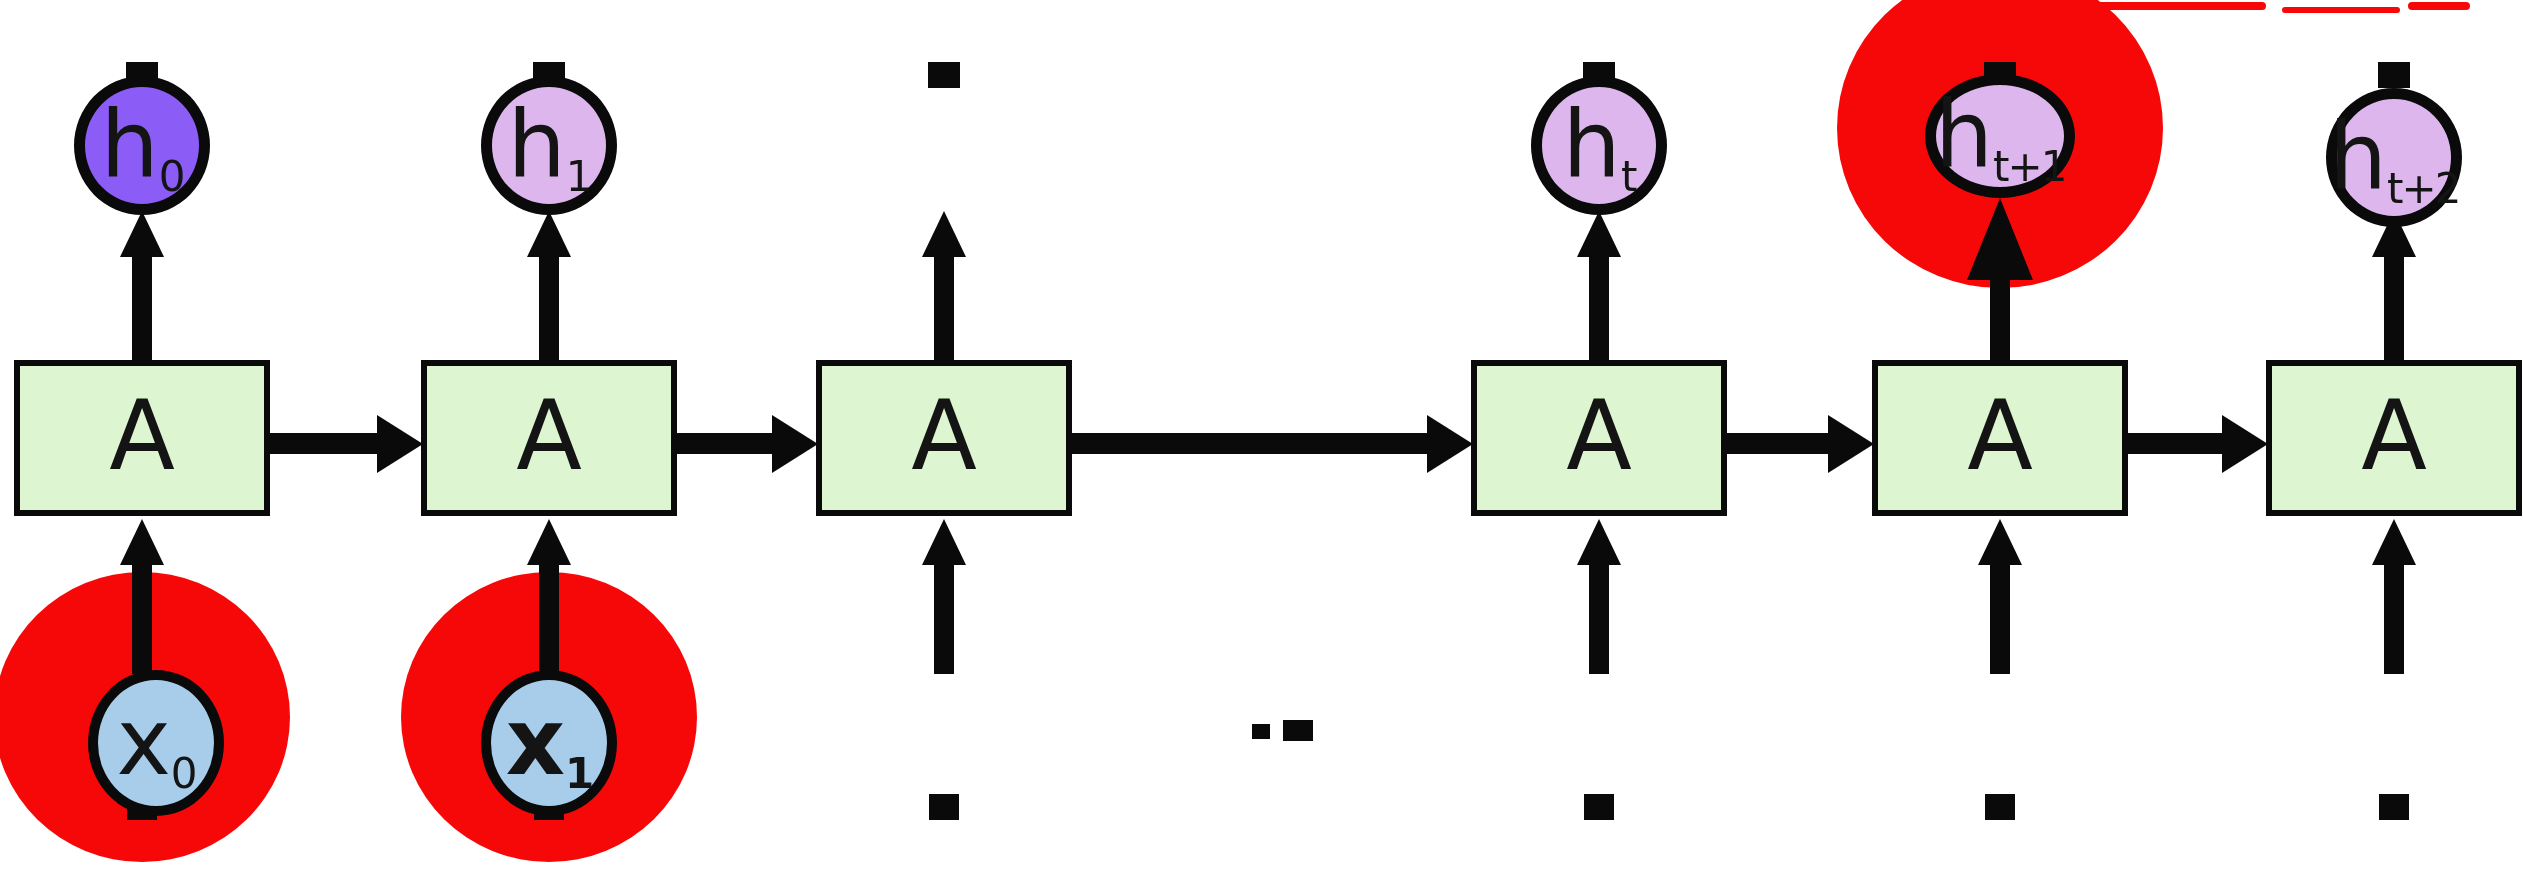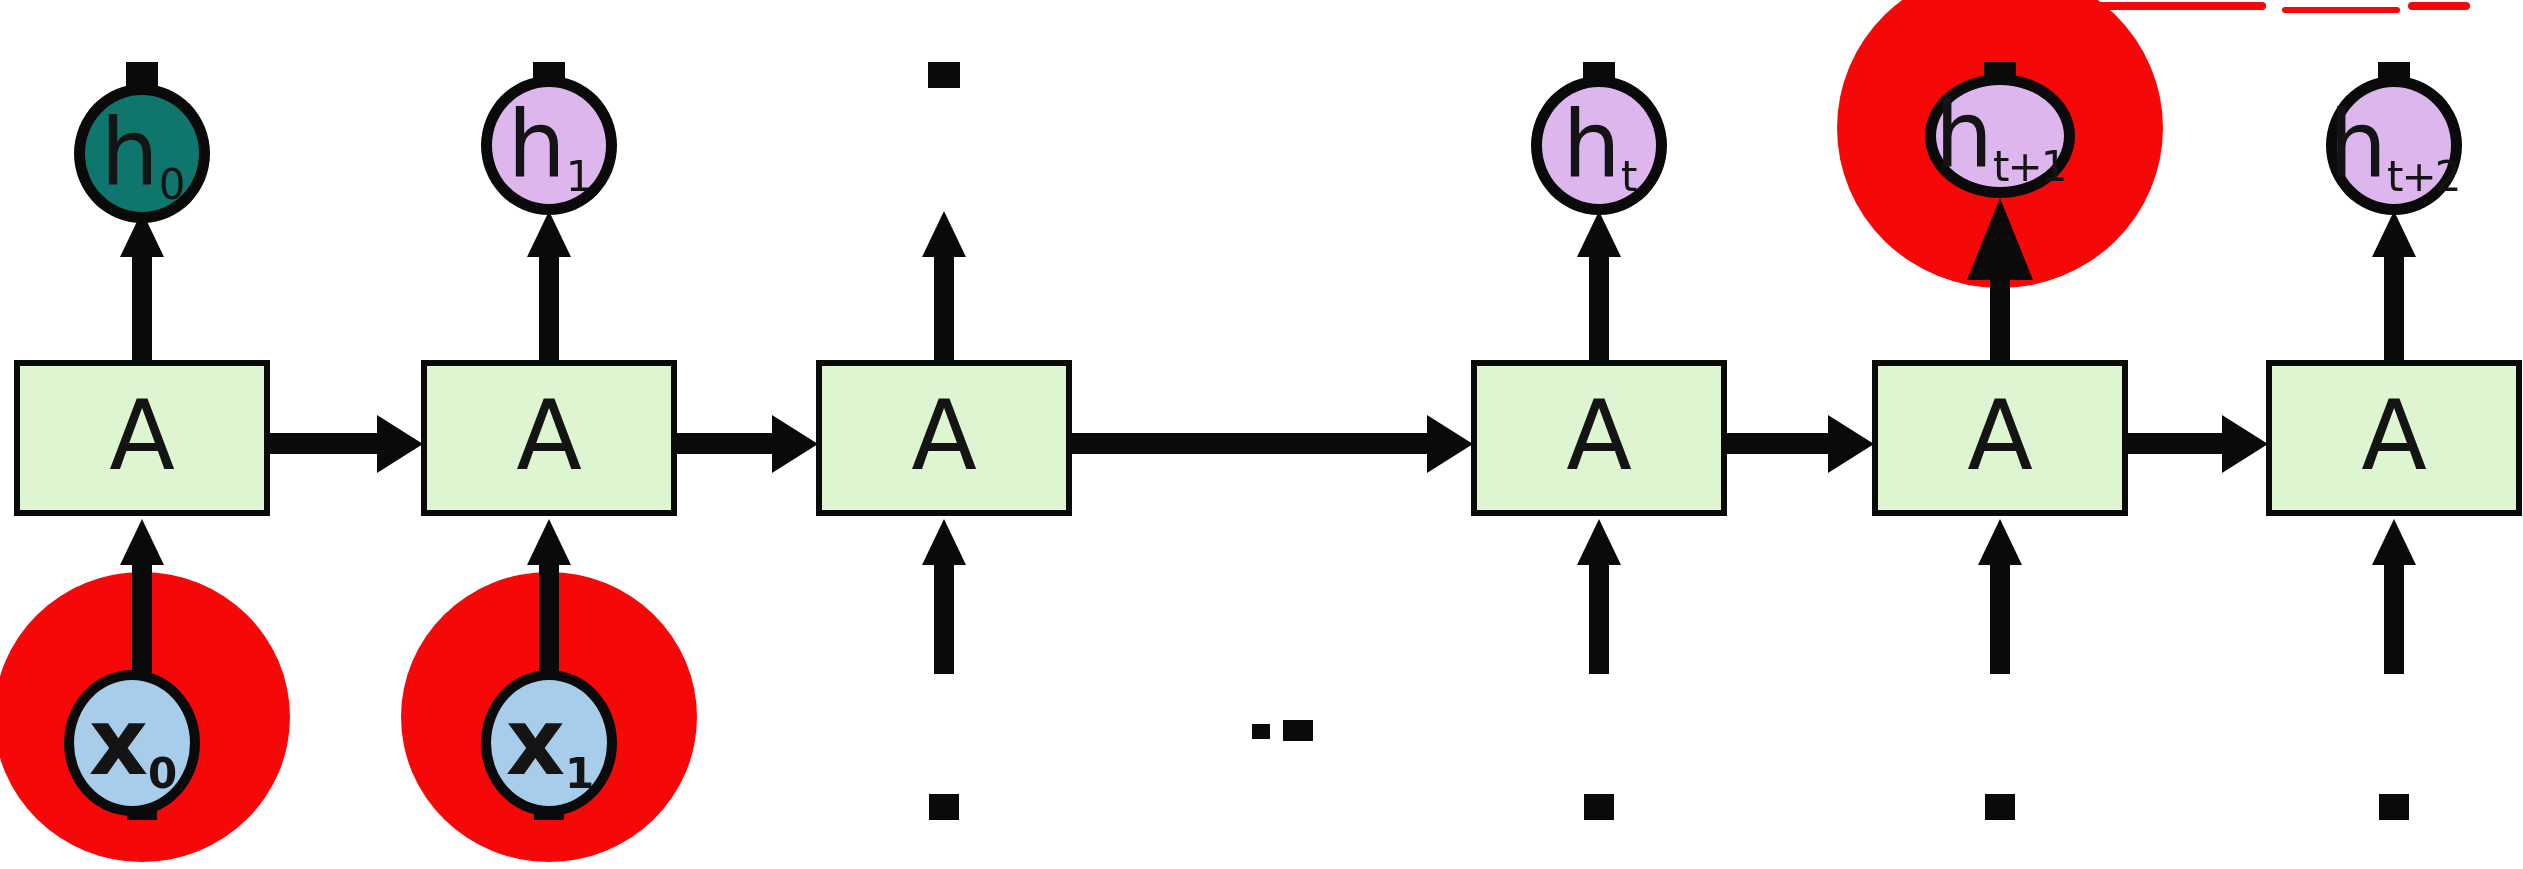--- a/index.html
+++ b/index.html
@@ -35,31 +35,31 @@
   .node-label .sub{font-size:42px;display:inline-block;transform:translateY(14px);letter-spacing:-2px;}
   
   .dot{position:absolute;background:#0a0a0a;z-index:3;}
 </style>
 </head>
 <body>
 
 <div id="stage" title="unrolled recurrent neural network">
     <div class="red-ellipse" style="left: -6px; top: 572px; width: 296px; height: 290px; background: rgb(247, 8, 8);"></div>
     <div class="tab" style="left: 126px; top: 62px; width: 32px; height: 26px;"></div>
-    <div class="node" style="left: 74px; top: 84px; width: 136px; height: 139px; background: #0f766e; border: 11px solid rgb(10, 10, 10); align-items: center;">
+    <div class="node" style="left: 74px; top: 76px; width: 136px; height: 139px; background: #8b5cf6; border: 11px solid rgb(10, 10, 10); align-items: center;">
       <div class="node-label"><span class="base">h</span><span class="sub">0</span></div>
     </div>
     <div class="head-up" style="left: 120px; top: 211px;"></div>
     <div class="shaft-v" style="left: 132px; top: 248px; height: 114px;"></div>
     <div class="cell" style="left: 14px; top: 360px; width: 256px; height: 156px; background: rgb(222, 245, 210);">
       <div class="cell-label">A</div>
     </div>
     <div class="head-up" style="left: 120px; top: 519px;"></div>
     <div class="shaft-v" style="left: 132px; top: 556px; height: 118px;"></div>
-    <div class="node" style="left: 64px; top: 670px; width: 136px; height: 146px; background: rgb(168, 205, 235); border: 10px solid rgb(10, 10, 10); font-weight: bold;">
+    <div class="node" style="left: 88px; top: 670px; width: 136px; height: 146px; background: rgb(168, 205, 235); border: 10px solid rgb(10, 10, 10);">
       <div class="node-label"><span class="base">x</span><span class="sub">0</span></div>
     </div>
     <div class="tab" style="left: 127px; top: 794px; width: 30px; height: 26px;"></div>
     <div class="red-ellipse" style="left: 401px; top: 572px; width: 296px; height: 290px; background: rgb(247, 8, 8);"></div>
     <div class="tab" style="left: 533px; top: 62px; width: 32px; height: 26px;"></div>
     <div class="node" style="left: 481px; top: 76px; width: 136px; height: 139px; background: rgb(220, 182, 236); border: 11px solid rgb(10, 10, 10);">
       <div class="node-label"><span class="base">h</span><span class="sub">1</span></div>
     </div>
     <div class="head-up" style="left: 527px; top: 211px;"></div>
     <div class="shaft-v" style="left: 539px; top: 248px; height: 114px;"></div>
@@ -108,21 +108,21 @@
     <div class="shaft-v" style="left: 1990px; top: 262px; height: 100px;"></div>
     <div class="cell" style="left: 1872px; top: 360px; width: 256px; height: 156px; background: rgb(222, 245, 210);">
       <div class="cell-label">A</div>
     </div>
     <div class="head-up" style="left: 1978px; top: 519px;"></div>
     <div class="shaft-v" style="left: 1990px; top: 556px; height: 118px;"></div>
     <div class="tab" style="left: 1985px; top: 794px; width: 30px; height: 26px;"></div>
     <div class="shaft-h" style="left: 1727px; top: 433px; width: 107px;"></div>
     <div class="head-right" style="left: 1828px; top: 415px;"></div>
     <div class="tab" style="left: 2378px; top: 62px; width: 32px; height: 26px;"></div>
-    <div class="node" style="left: 2326px; top: 76px; width: 136px; height: 139px; background: rgb(220, 182, 236); border: 11px solid rgb(10, 10, 10);">
+    <div class="node" style="left: 2326px; top: 88px; width: 136px; height: 139px; background: rgb(220, 182, 236); border: 11px solid rgb(10, 10, 10);">
       <div class="node-label"><span class="base">h</span><span class="sub">t+2</span></div>
     </div>
     <div class="head-up" style="left: 2372px; top: 211px;"></div>
     <div class="shaft-v" style="left: 2384px; top: 248px; height: 114px;"></div>
     <div class="cell" style="left: 2266px; top: 360px; width: 256px; height: 156px; background: rgb(222, 245, 210);">
       <div class="cell-label">A</div>
     </div>
     <div class="head-up" style="left: 2372px; top: 519px;"></div>
     <div class="shaft-v" style="left: 2384px; top: 556px; height: 118px;"></div>
     <div class="tab" style="left: 2379px; top: 794px; width: 30px; height: 26px;"></div>

